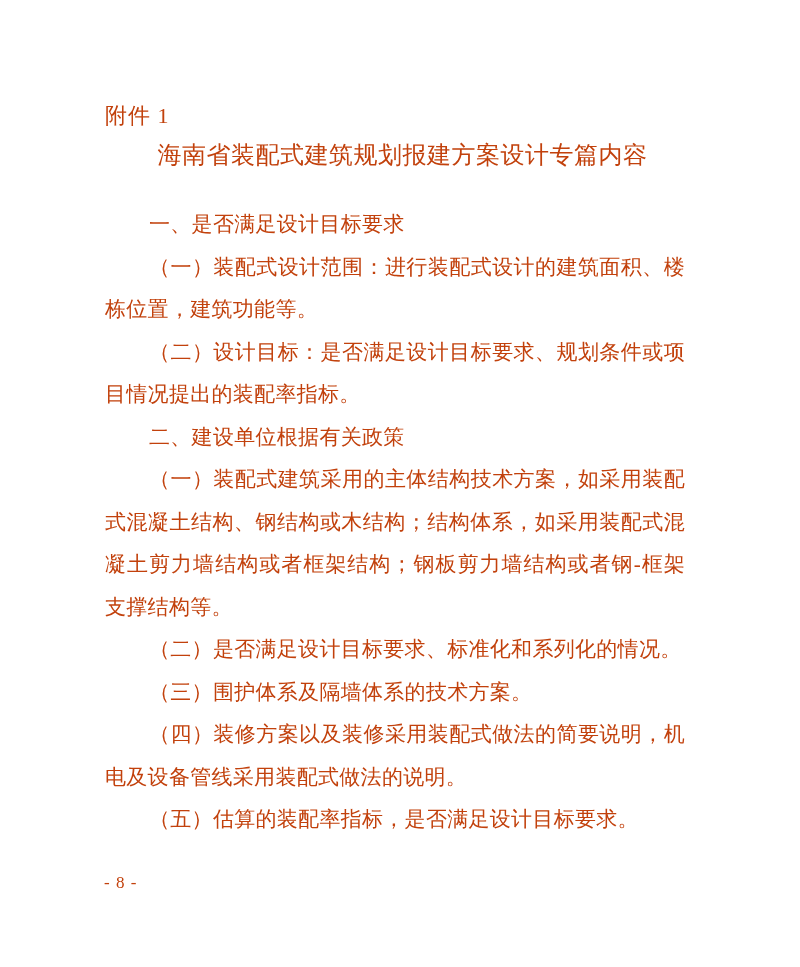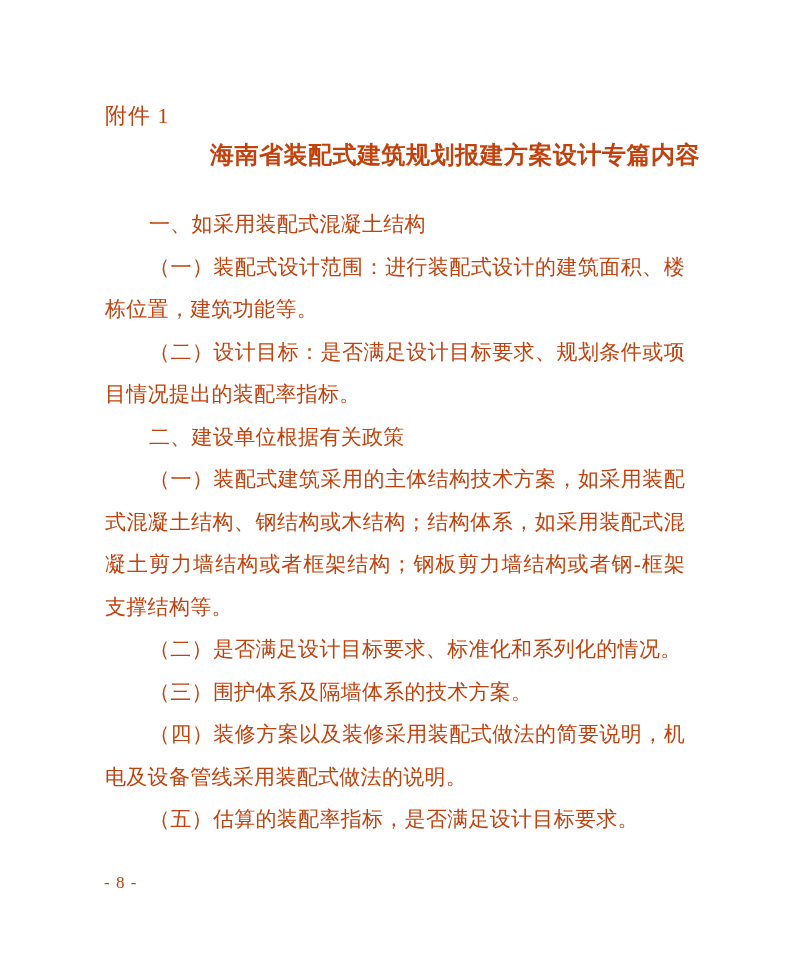--- a/index.html
+++ b/index.html
@@ -23,23 +23,23 @@
     font-size: 22px;
     line-height: 30px;
     letter-spacing: 1px;
   }
   .title {
     position: absolute;
     left: 105px;
     top: 138px;
     width: 595px;
     margin: 0;
-    text-align: right;
+    text-align: center;
     font-size: 24px;
-    font-weight: bold;
+    font-weight: normal;
     line-height: 34px;
     letter-spacing: 0.5px;
   }
   .content {
     position: absolute;
     left: 105px;
     top: 203px;
     width: 580px;
     font-size: 21px;
     line-height: 42.5px;
@@ -64,21 +64,21 @@
 </head>
 <body>
 
 <div class="page">
 
   <div class="attachment">附件 1</div>
 
   <h1 class="title">海南省装配式建筑规划报建方案设计专篇内容</h1>
 
   <div class="content">
-    <p class="para">一、如采用装配式混凝土结构</p>
+    <p class="para">一、是否满足设计目标要求</p>
     <p class="para">（一）装配式设计范围：进行装配式设计的建筑面积、楼栋位置，建筑功能等。</p>
     <p class="para">（二）设计目标：是否满足设计目标要求、规划条件或项目情况提出的装配率指标。</p>
     <p class="para">二、建设单位根据有关政策</p>
     <p class="para">（一）装配式建筑采用的主体结构技术方案，如采用装配式混凝土结构、钢结构或木结构；结构体系，如采用装配式混凝土剪力墙结构或者框架结构；钢板剪力墙结构或者钢-框架支撑结构等。</p>
     <p class="para oneline">（二）是否满足设计目标要求、标准化和系列化的情况。</p>
     <p class="para">（三）围护体系及隔墙体系的技术方案。</p>
     <p class="para">（四）装修方案以及装修采用装配式做法的简要说明，机电及设备管线采用装配式做法的说明。</p>
     <p class="para">（五）估算的装配率指标，是否满足设计目标要求。</p>
   </div>
 

